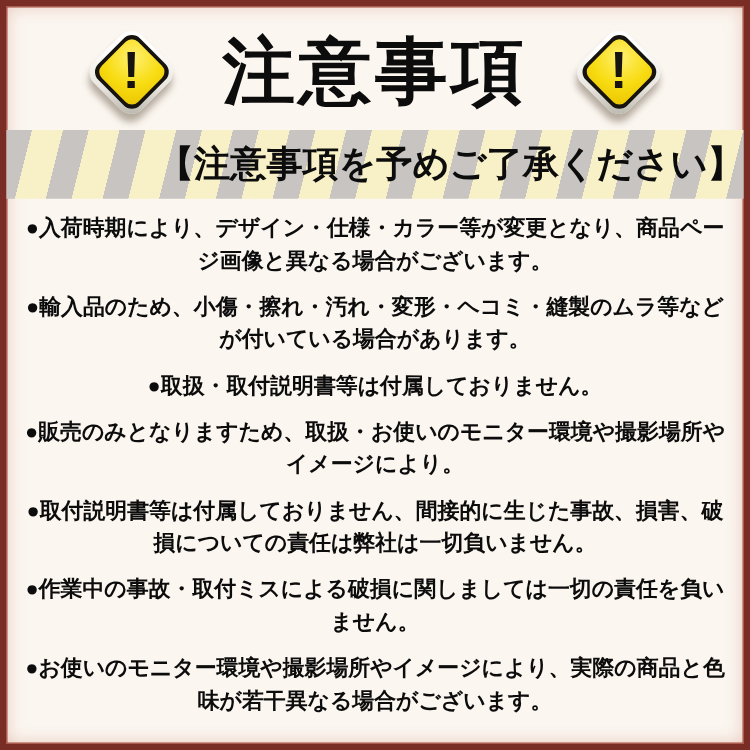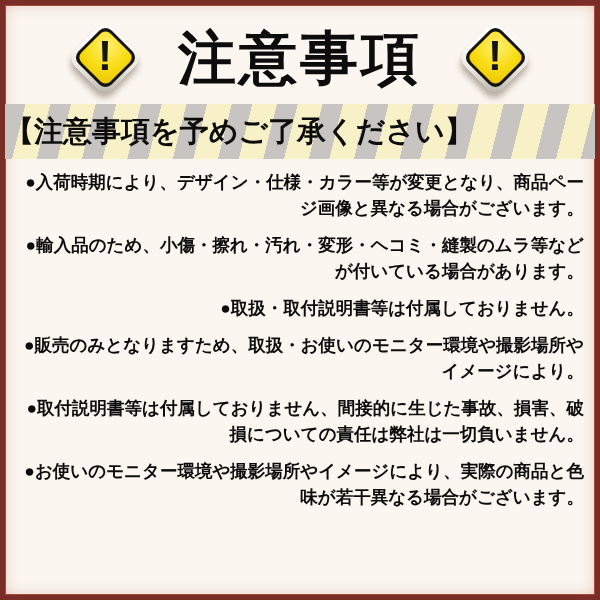--- a/index.html
+++ b/index.html
@@ -55,39 +55,39 @@
   .excl {
     position:absolute; left:0; right:0; top:50%;
     transform:translateY(-54%);
     text-align:center;
     font-size:42px; font-weight:900; line-height:1;
     color:#17130f;
   }
   
   .banner {
     height:55px;
-    display:flex; align-items:center; justify-content:flex-start;
+    display:flex; align-items:center; justify-content:flex-end;
     background:repeating-linear-gradient(104deg, #c7c4c1 0 20px, #f8f1c7 20px 44px);
   }
   .banner-text {
     font-size:29px;
     font-weight:900;
     letter-spacing:0;
     color:#0c0c0c;
     white-space:nowrap;
   }
   
   .notices { padding:0 11px; }
   .notice {
     margin:10px 0 11px 0;
     font-size:17.5px;
     font-weight:bold;
     line-height:26px;
     letter-spacing:0;
-    text-align:right;
+    text-align:center;
   }
   .notice + .notice { margin-top:0; }
 </style>
 </head>
 <body>
 
 <div>
 
   <div class="title-row">
     <span class="warn-icon">
@@ -110,16 +110,17 @@
   <div class="banner">
     <span class="banner-text">【注意事項を予めご了承ください】</span>
   </div>
 
   <div class="notices">
     <p class="notice">●入荷時期により、デザイン・仕様・カラー等が変更となり、商品ページ画像と異なる場合がございます。</p>
     <p class="notice">●輸入品のため、小傷・擦れ・汚れ・変形・ヘコミ・縫製のムラ等などが付いている場合があります。</p>
     <p class="notice">●取扱・取付説明書等は付属しておりません。</p>
     <p class="notice">●販売のみとなりますため、取扱・お使いのモニター環境や撮影場所やイメージにより。</p>
     <p class="notice">●取付説明書等は付属しておりません、間接的に生じた事故、損害、破損についての責任は弊社は一切負いません。</p>
+    <p class="notice">●作業中の事故・取付ミスによる破損に関しましては一切の責任を負いません。</p>
     <p class="notice">●お使いのモニター環境や撮影場所やイメージにより、実際の商品と色味が若干異なる場合がございます。</p>
   </div>
 
 </div>
 
 </body></html>

